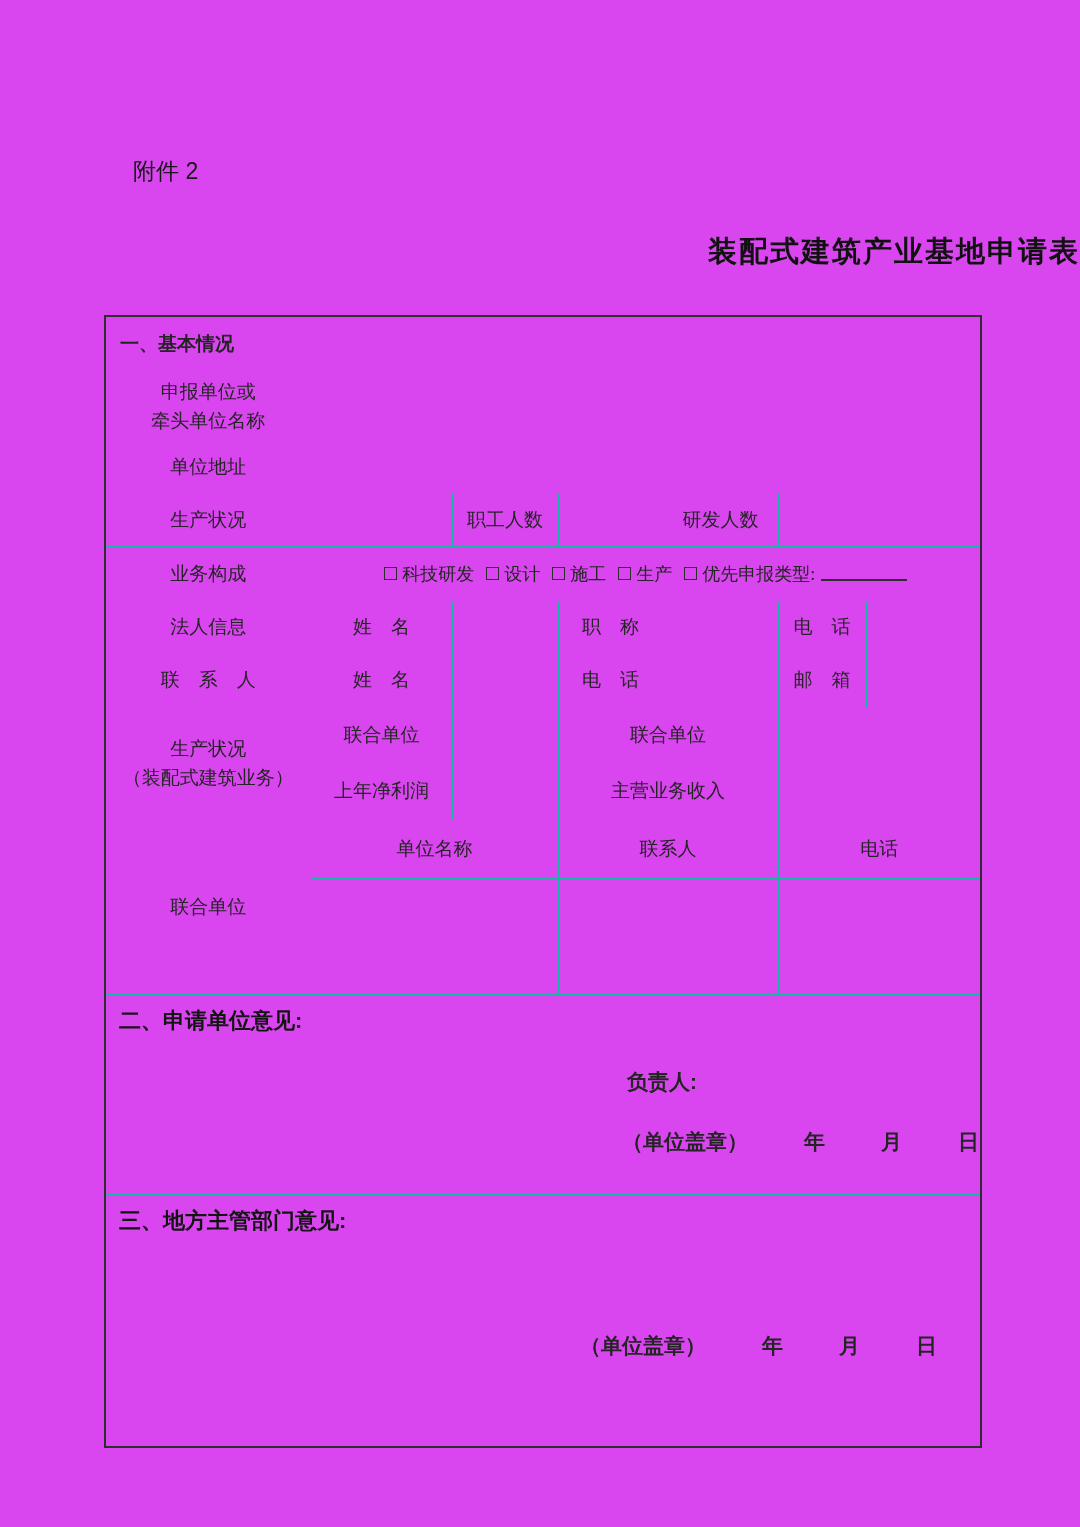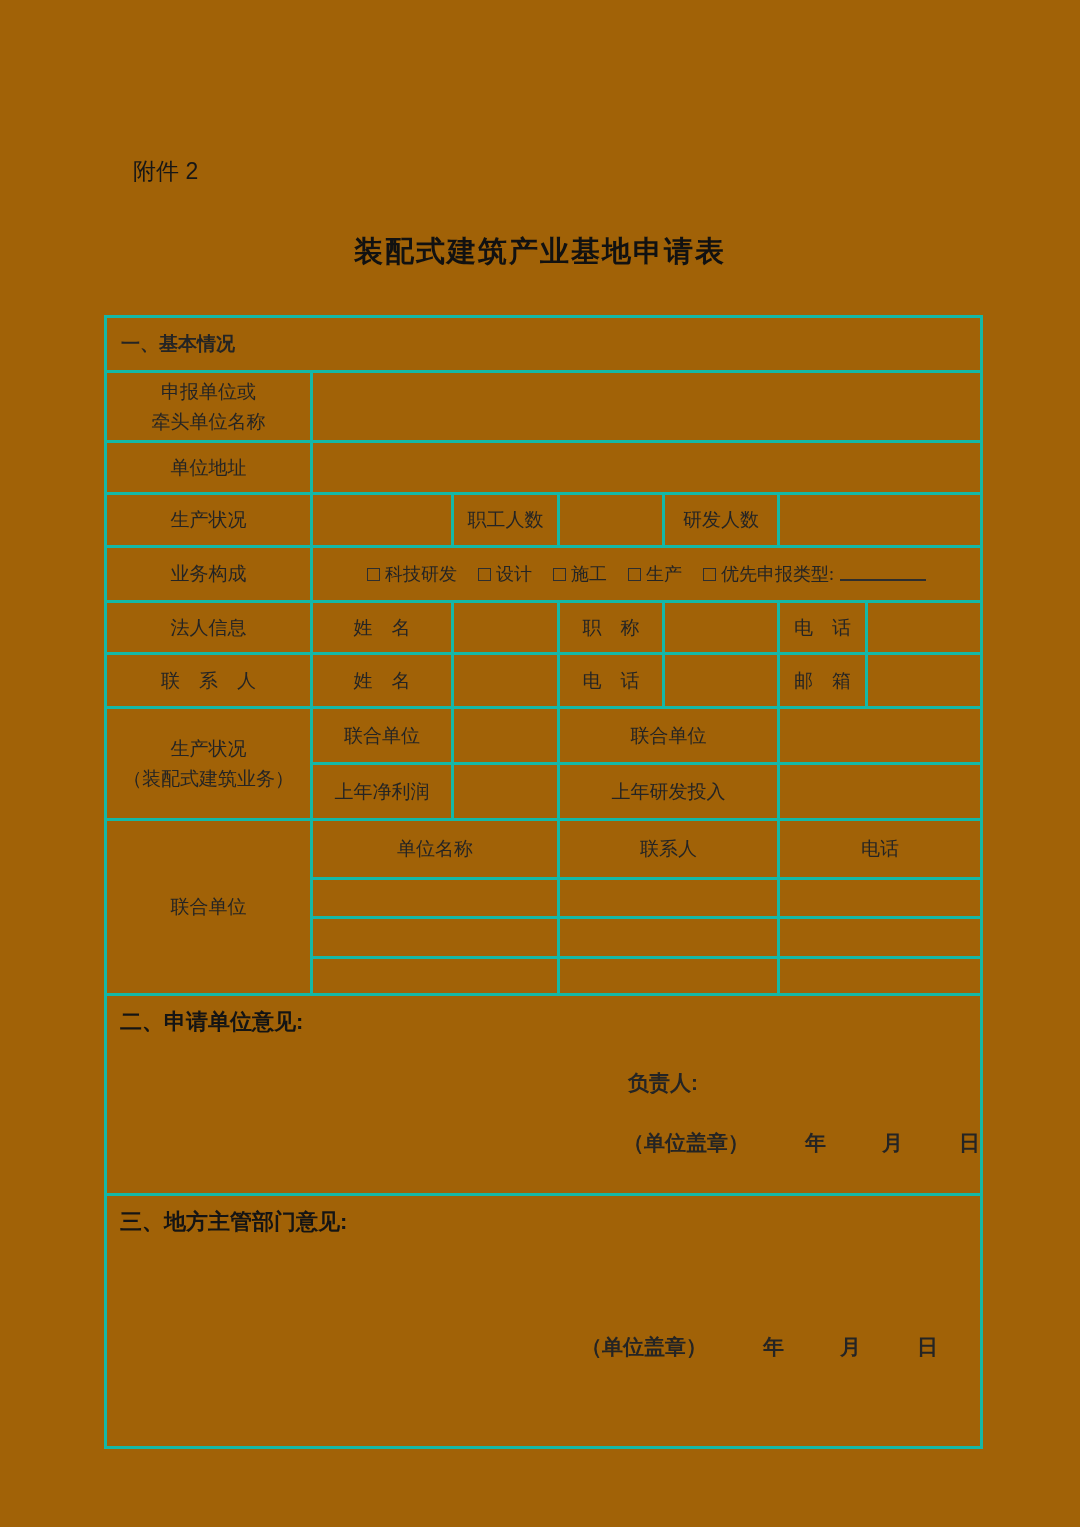--- a/index.html
+++ b/index.html
@@ -1,76 +1,76 @@
 <!DOCTYPE html>
 <html><head>
 <meta charset="utf-8">
 <style>
   * { box-sizing: border-box; }
   html, body { margin: 0; padding: 0; background: #ffffff; }
   .page {
     position: relative;
     width: 1080px;
     height: 1527px;
-    background: #a16207;
+    background: #d946ef;
     font-family: "Liberation Serif", serif;
     color: #1b1b1b;
     overflow: hidden;
   }
   .attachment {
     position: absolute;
     left: 133px;
     top: 156px;
     font-size: 23px;
     font-family: "Liberation Sans", sans-serif;
     color: #161616;
   }
   .doc-title {
     position: absolute;
     left: 0;
     top: 232px;
     width: 100%;
-    text-align: center;
+    text-align: right;
     font-size: 29px;
     font-weight: bold;
     letter-spacing: 2px;
     font-family: "Liberation Sans", sans-serif;
     color: #111111;
   }
   table.form {
     position: absolute;
     left: 104px;
     top: 315px;
     width: 876px;
     border-collapse: collapse;
     table-layout: fixed;
     border: 2px solid #2e2e2e;
   }
   table.form td {
-    border: 3px solid #14b8a6;
+    border: 1px solid #14b8a6;
     font-size: 19px;
     text-align: center;
     vertical-align: middle;
     padding: 2px 4px;
     color: #242424;
   }
   td.sec-hdr {
     text-align: left !important;
     font-weight: bold;
     font-family: "Liberation Sans", sans-serif;
     font-size: 22px;
     padding-left: 14px !important;
     color: #141414;
   }
   .lbl2 div { line-height: 1.55; }
   .cbx-line {
     display: flex;
     justify-content: center;
     align-items: center;
-    gap: 21px;
+    gap: 12px;
     font-size: 18px;
     white-space: nowrap;
   }
   .cbx { display: inline-flex; align-items: center; }
   .cbx-box {
     display: inline-block;
     width: 13px;
     height: 13px;
     border: 1.5px solid #2e2e2e;
     margin-right: 5px;
@@ -239,21 +239,21 @@
       </td>
       <td>联合单位</td>
       <td></td>
       <td colspan="2">联合单位</td>
       <td colspan="2"></td>
     </tr>
 
     <tr style="height:56px">
       <td>上年净利润</td>
       <td></td>
-      <td colspan="2">上年研发投入</td>
+      <td colspan="2">主营业务收入</td>
       <td colspan="2"></td>
     </tr>
 
     <tr style="height:59px">
       <td rowspan="4">联合单位</td>
       <td colspan="2">单位名称</td>
       <td colspan="2">联系人</td>
       <td colspan="2">电话</td>
     </tr>
     <tr style="height:39px">

